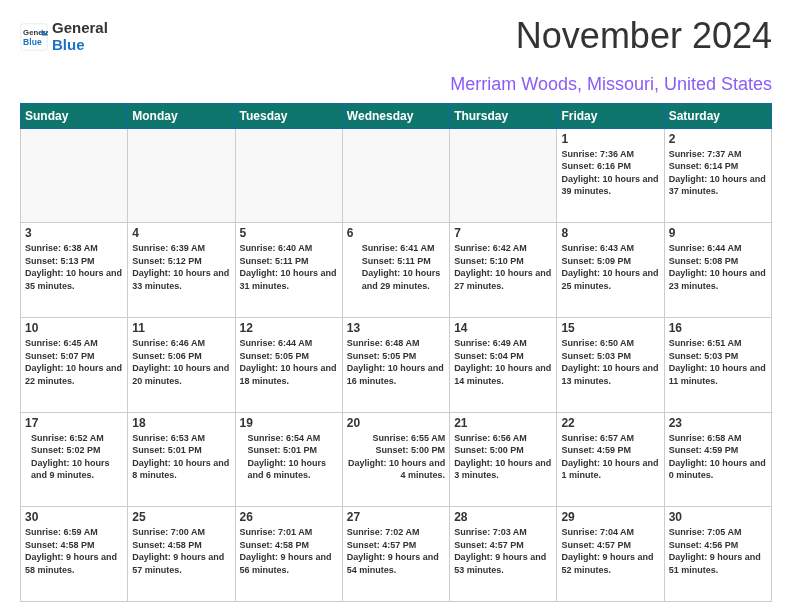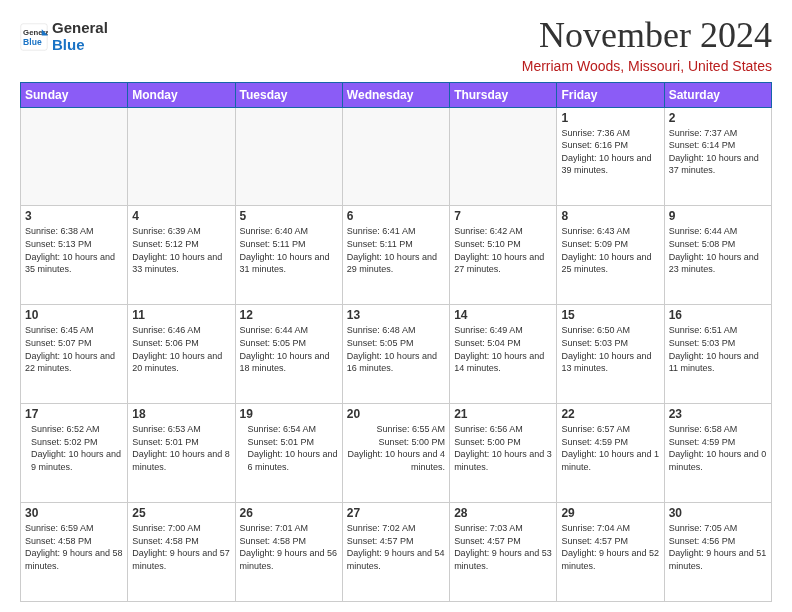--- a/index.html
+++ b/index.html
@@ -43,36 +43,35 @@
       height: 28px;
     }
     .title-block {
       text-align: right;
     }
     .month-title {
       font-size: 36px;
       font-weight: 300;
       color: #333;
       line-height: 1.1;
-      font-family: Liberation Serif, serif;
     }
     .location-title {
-      font-size: 14px;
-      color: #b91c1c;
-      margin-top: 2px;
+      font-size: 18px;
+      color: #8b5cf6;
+      margin-top: 18px;
     }
     .calendar {
       flex: 1;
       border: 1px solid #ccc;
       border-collapse: collapse;
       width: 100%;
       table-layout: fixed;
     }
     .calendar th {
-      background-color: #8b5cf6;
+      background-color: #0f766e;
       color: #fff;
       font-size: 12px;
       font-weight: bold;
       padding: 5px 4px;
       text-align: left;
       border: 1px solid #1565a8;
     }
     .calendar td {
       vertical-align: top;
       border: 1px solid #ccc;
@@ -88,20 +87,21 @@
     .day-number {
       font-size: 12px;
       font-weight: bold;
       margin-bottom: 2px;
       display: block;
     }
     .day-info {
       font-size: 9px;
       line-height: 1.4;
       color: #333;
+      font-weight: bold;
     }
   </style>
 </head>
 <body>
 
 <div class="page">
   <div class="header">
     <div class="logo">
       <svg class="logo-icon" viewBox="0 0 36 36">
         <rect x="1" y="1" width="34" height="34" rx="3" fill="white" stroke="#ccc" stroke-width="0.5"></rect>
@@ -168,21 +168,21 @@
 Daylight: 10 hours and 33 minutes.</div>
           </td>
           <td>
             <span class="day-number">5</span>
             <div class="day-info" style="white-space: pre-line;">Sunrise: 6:40 AM
 Sunset: 5:11 PM
 Daylight: 10 hours and 31 minutes.</div>
           </td>
           <td>
             <span class="day-number">6</span>
-            <div class="day-info" style="white-space: pre-line;">Sunrise: 6:41 AM
+            <div class="day-info" style="white-space: pre-line; margin-left: 15px;">Sunrise: 6:41 AM
 Sunset: 5:11 PM
 Daylight: 10 hours and 29 minutes.</div>
           </td>
           <td>
             <span class="day-number">7</span>
             <div class="day-info" style="white-space: pre-line;">Sunrise: 6:42 AM
 Sunset: 5:10 PM
 Daylight: 10 hours and 27 minutes.</div>
           </td>
           <td>

